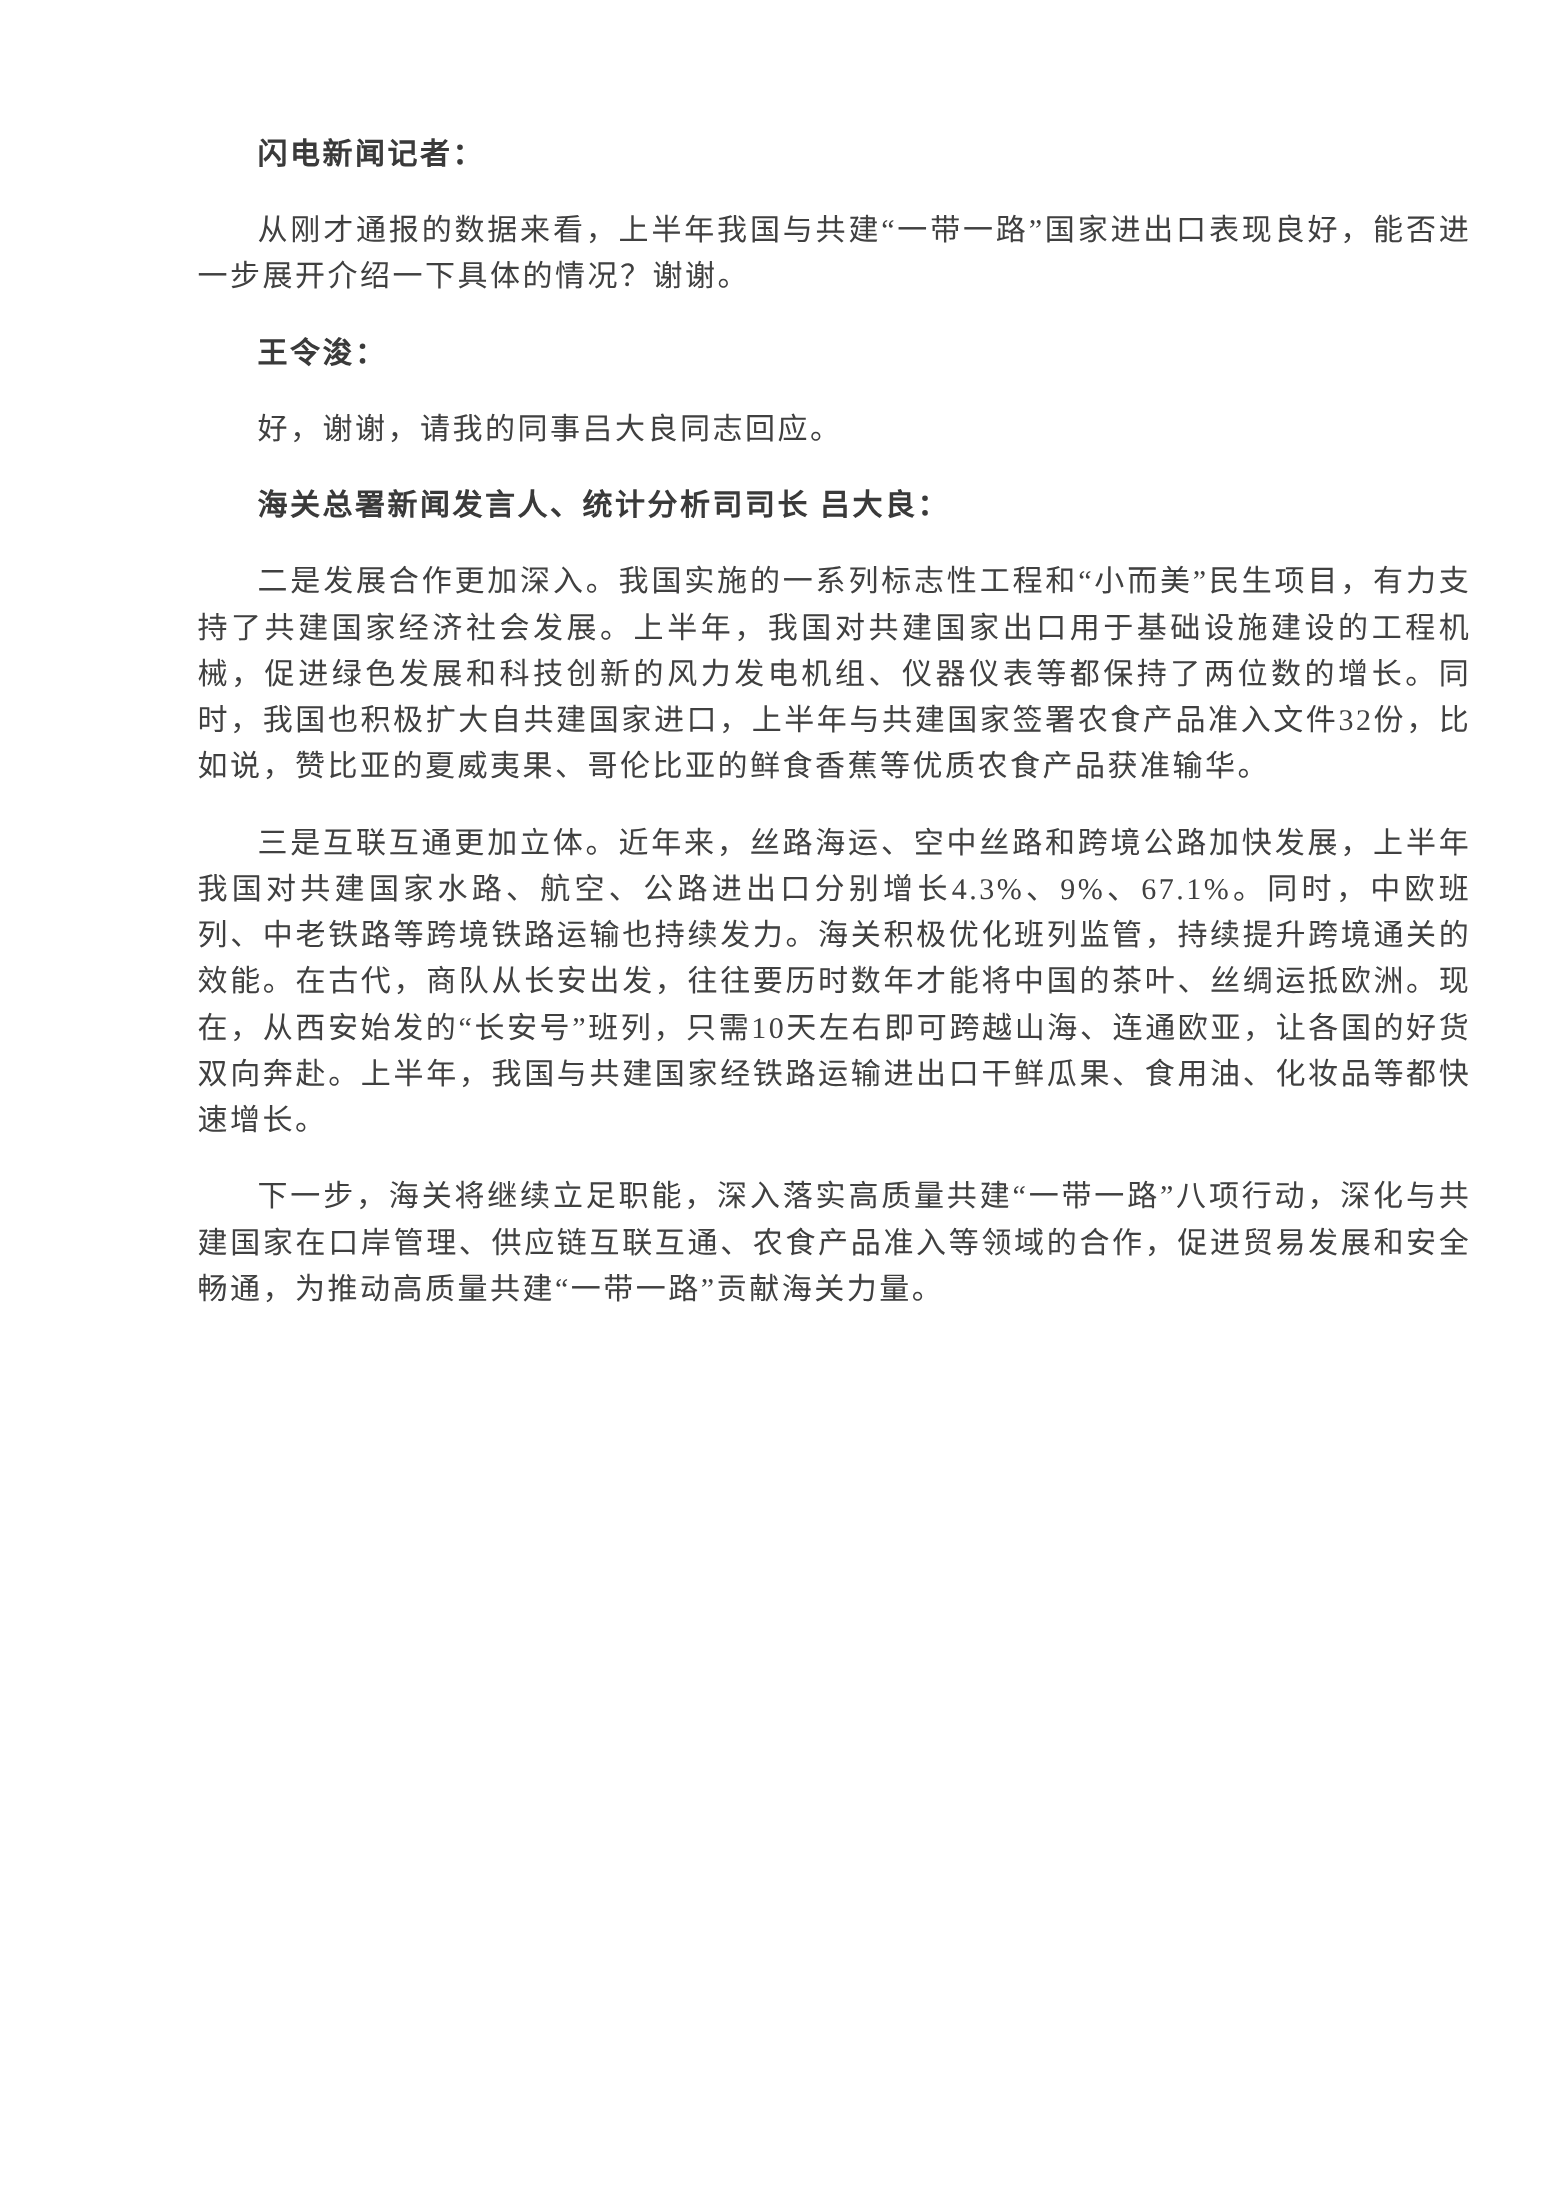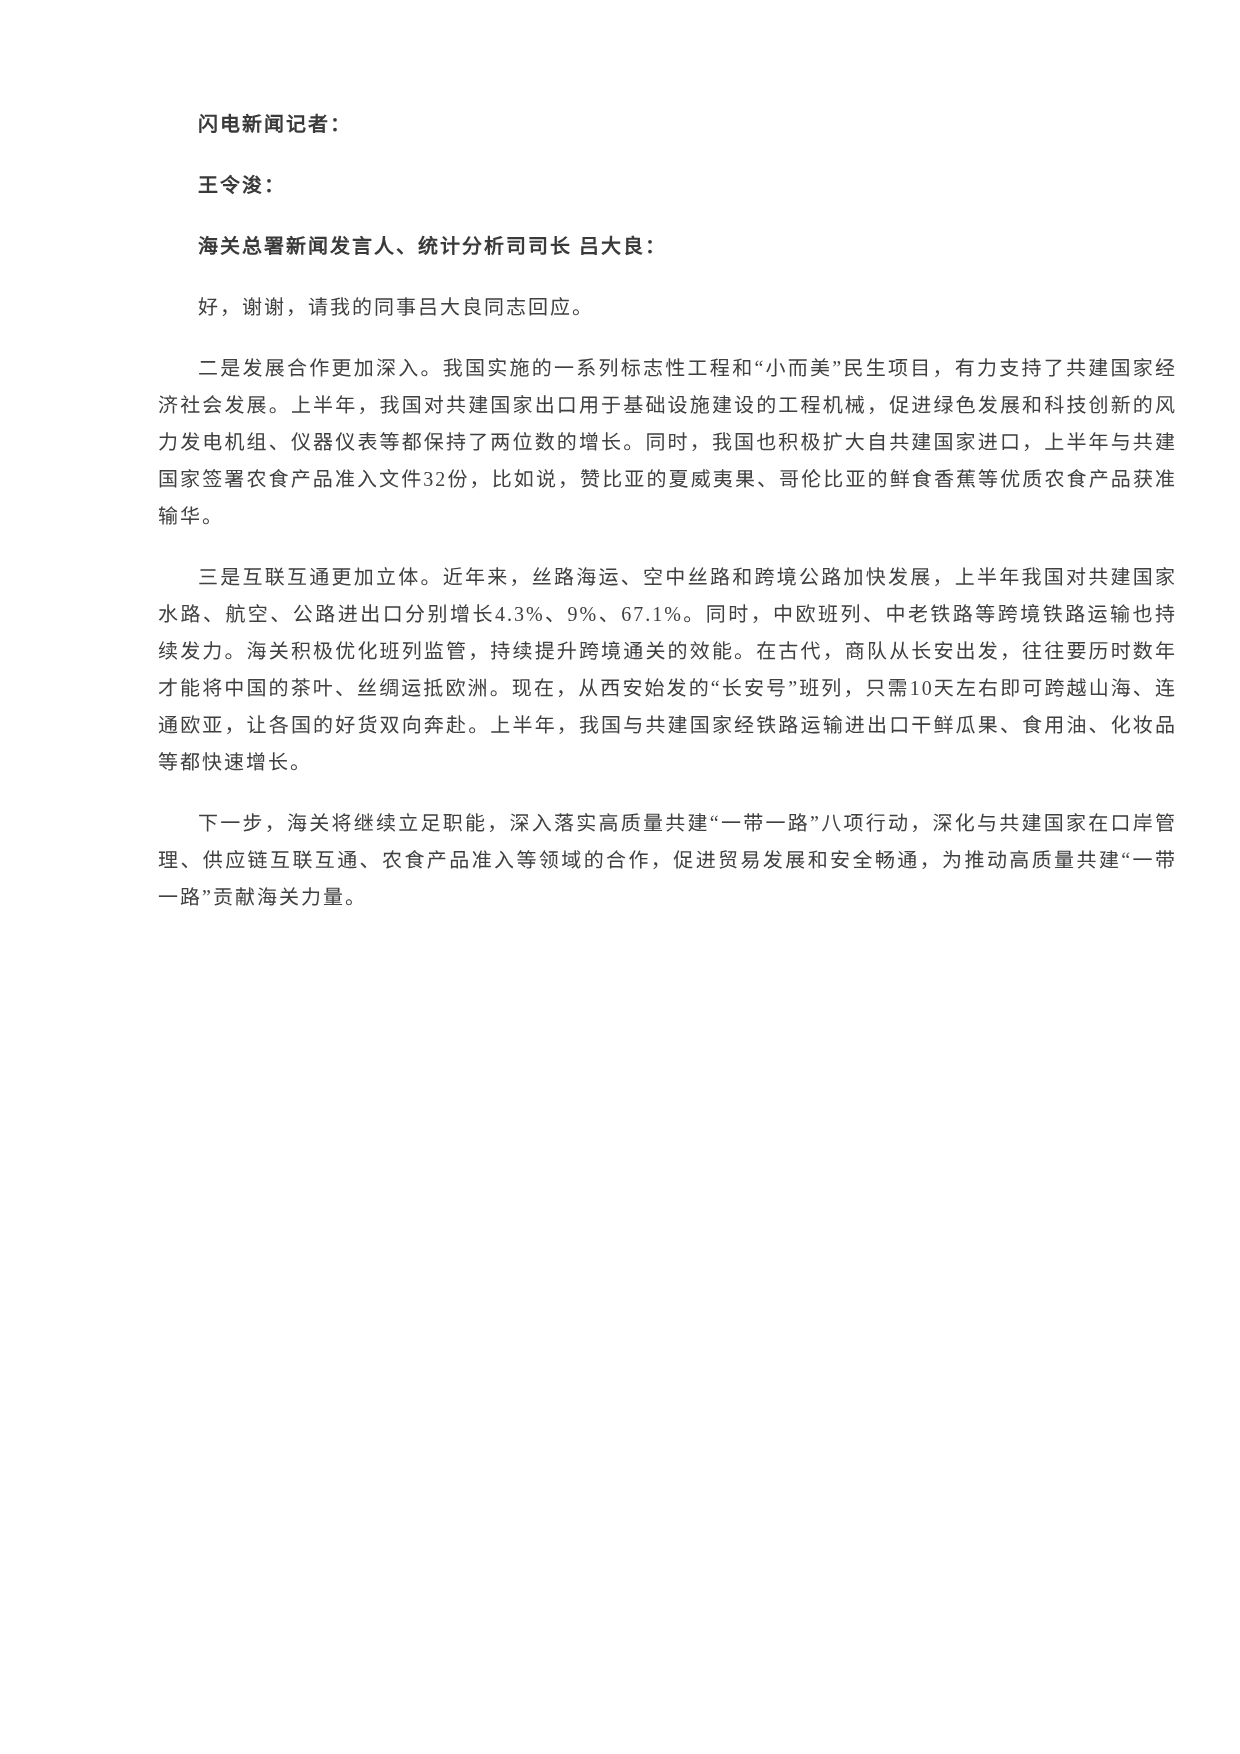--- a/index.html
+++ b/index.html
@@ -15,21 +15,21 @@
   .page {
     width: 1240px;
     height: 1754px;
     background: #ffffff;
     box-sizing: border-box;
   }
   .content {
     box-sizing: border-box;
     padding: 106px 63px 0 158px;
     font-family: "Liberation Serif", "DejaVu Serif", serif;
-    font-size: 20px;
+    font-size: 24px;
     line-height: 37px;
     letter-spacing: 2px;
     color: #404040;
     text-align: justify;
   }
   .para {
     margin: 24px 0;
     text-indent: 2em;
   }
   .para:first-child {
@@ -39,20 +39,21 @@
     font-weight: bold;
     color: #3a3a3a;
   }
 </style>
 </head>
 <body>
 
 <div class="page">
   <main class="content" id="content">
       <p class="para speaker">闪电新闻记者：</p>
+      <p class="para body">从刚才通报的数据来看，上半年我国与共建“一带一路”国家进出口表现良好，能否进一步展开介绍一下具体的情况？谢谢。</p>
       <p class="para speaker">王令浚：</p>
+      <p class="para body">好，谢谢，请我的同事吕大良同志回应。</p>
       <p class="para speaker">海关总署新闻发言人、统计分析司司长 吕大良：</p>
-      <p class="para body">好，谢谢，请我的同事吕大良同志回应。</p>
       <p class="para body">二是发展合作更加深入。我国实施的一系列标志性工程和“小而美”民生项目，有力支持了共建国家经济社会发展。上半年，我国对共建国家出口用于基础设施建设的工程机械，促进绿色发展和科技创新的风力发电机组、仪器仪表等都保持了两位数的增长。同时，我国也积极扩大自共建国家进口，上半年与共建国家签署农食产品准入文件32份，比如说，赞比亚的夏威夷果、哥伦比亚的鲜食香蕉等优质农食产品获准输华。</p>
       <p class="para body">三是互联互通更加立体。近年来，丝路海运、空中丝路和跨境公路加快发展，上半年我国对共建国家水路、航空、公路进出口分别增长4.3%、9%、67.1%。同时，中欧班列、中老铁路等跨境铁路运输也持续发力。海关积极优化班列监管，持续提升跨境通关的效能。在古代，商队从长安出发，往往要历时数年才能将中国的茶叶、丝绸运抵欧洲。现在，从西安始发的“长安号”班列，只需10天左右即可跨越山海、连通欧亚，让各国的好货双向奔赴。上半年，我国与共建国家经铁路运输进出口干鲜瓜果、食用油、化妆品等都快速增长。</p>
       <p class="para body">下一步，海关将继续立足职能，深入落实高质量共建“一带一路”八项行动，深化与共建国家在口岸管理、供应链互联互通、农食产品准入等领域的合作，促进贸易发展和安全畅通，为推动高质量共建“一带一路”贡献海关力量。</p>
     </main>
 </div>
 
 </body></html>

